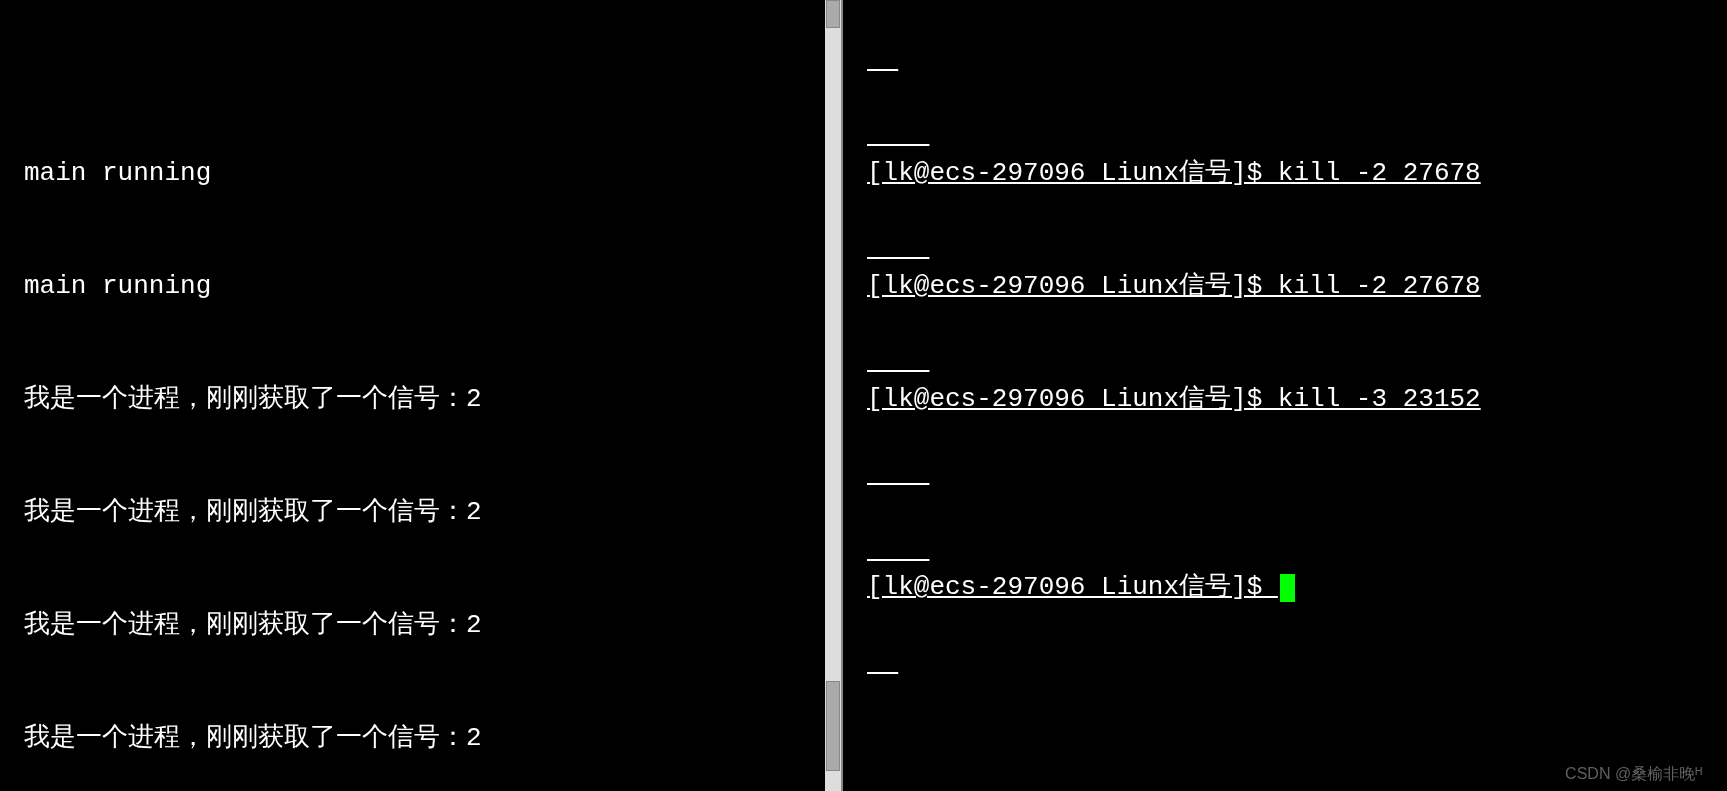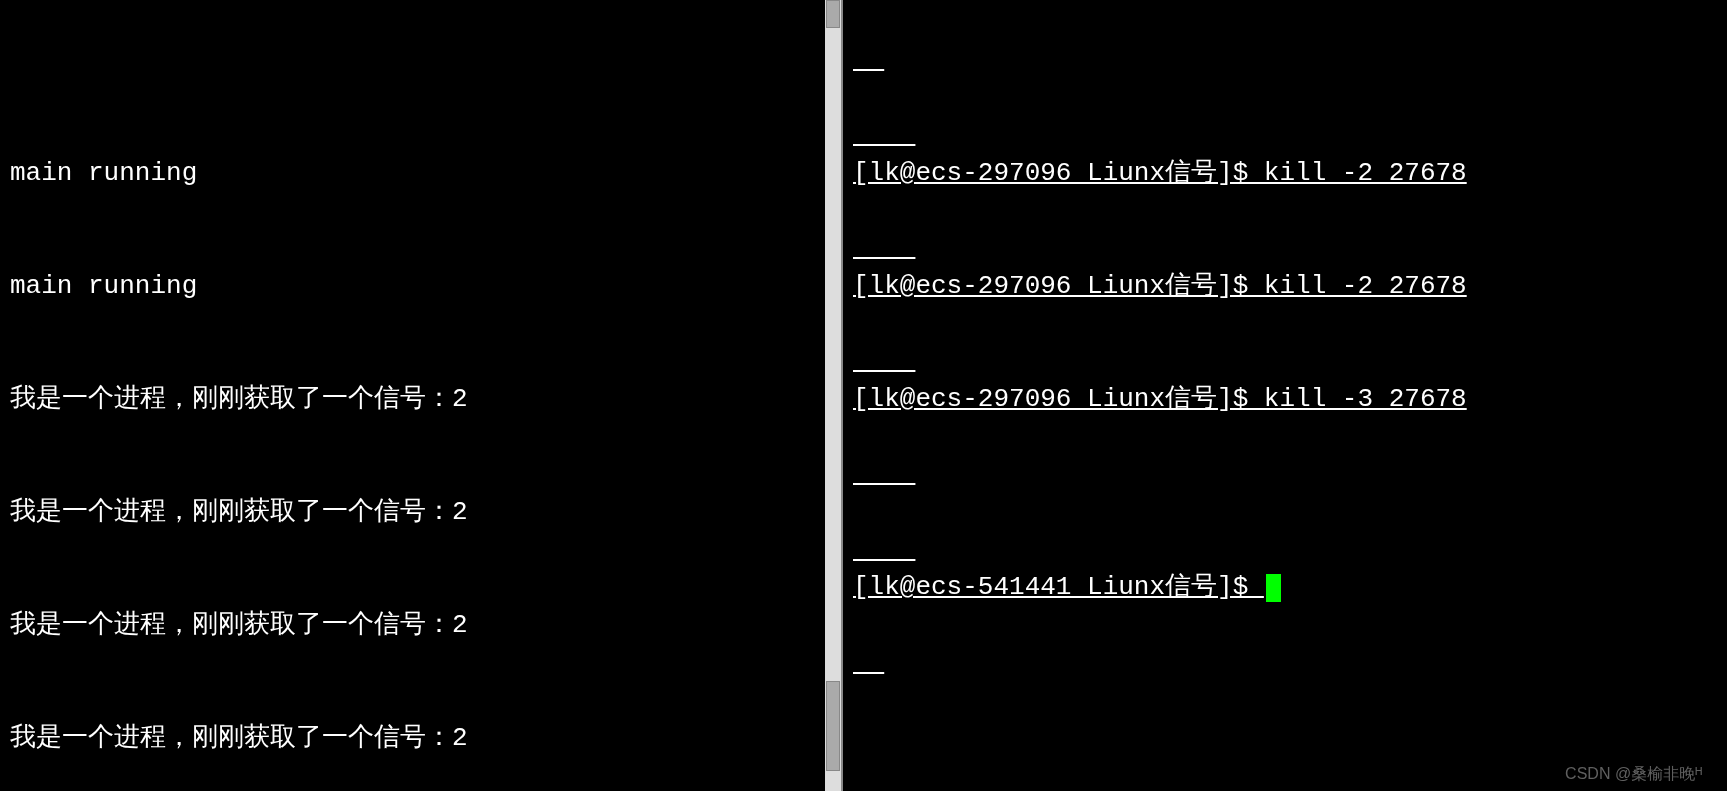--- a/index.html
+++ b/index.html
@@ -14,21 +14,21 @@
       color: #fff;
       width: 1727px;
       height: 791px;
       overflow: hidden;
       display: flex;
       position: relative;
     }
     .pane {
       background: #000;
       color: #fff;
-      padding: 4px 10px;
+      padding: 4px 24px;
       line-height: 1.45;
       white-space: pre;
       overflow: hidden;
       position: relative;
     }
     .pane-left {
       width: 843px;
       border-right: 2px solid #888;
     }
     .pane-right {
@@ -108,19 +108,19 @@
   <div class="scrollbar">
     <div class="scrollbar-thumb thumb-top"></div>
     <div class="scrollbar-thumb thumb-bottom"></div>
   </div>
 </div>
 
 <div class="pane pane-right">
   <div>
     <span class="line">[lk@ecs-297096 Liunx信号]$ kill -2 27678</span>
     <span class="line">[lk@ecs-297096 Liunx信号]$ kill -2 27678</span>
-    <span class="line">[lk@ecs-297096 Liunx信号]$ kill -3 27678</span>
+    <span class="line">[lk@ecs-297096 Liunx信号]$ kill -3 23152</span>
     <span class="line"></span>
-    <span class="line"><span>[lk@ecs-541441 Liunx信号]$ </span><span class="cursor"></span></span>
+    <span class="line"><span>[lk@ecs-297096 Liunx信号]$ </span><span class="cursor"></span></span>
   </div>
 </div>
 
 <div class="watermark">CSDN @桑榆非晚ᴴ</div>
 
 </body></html>

